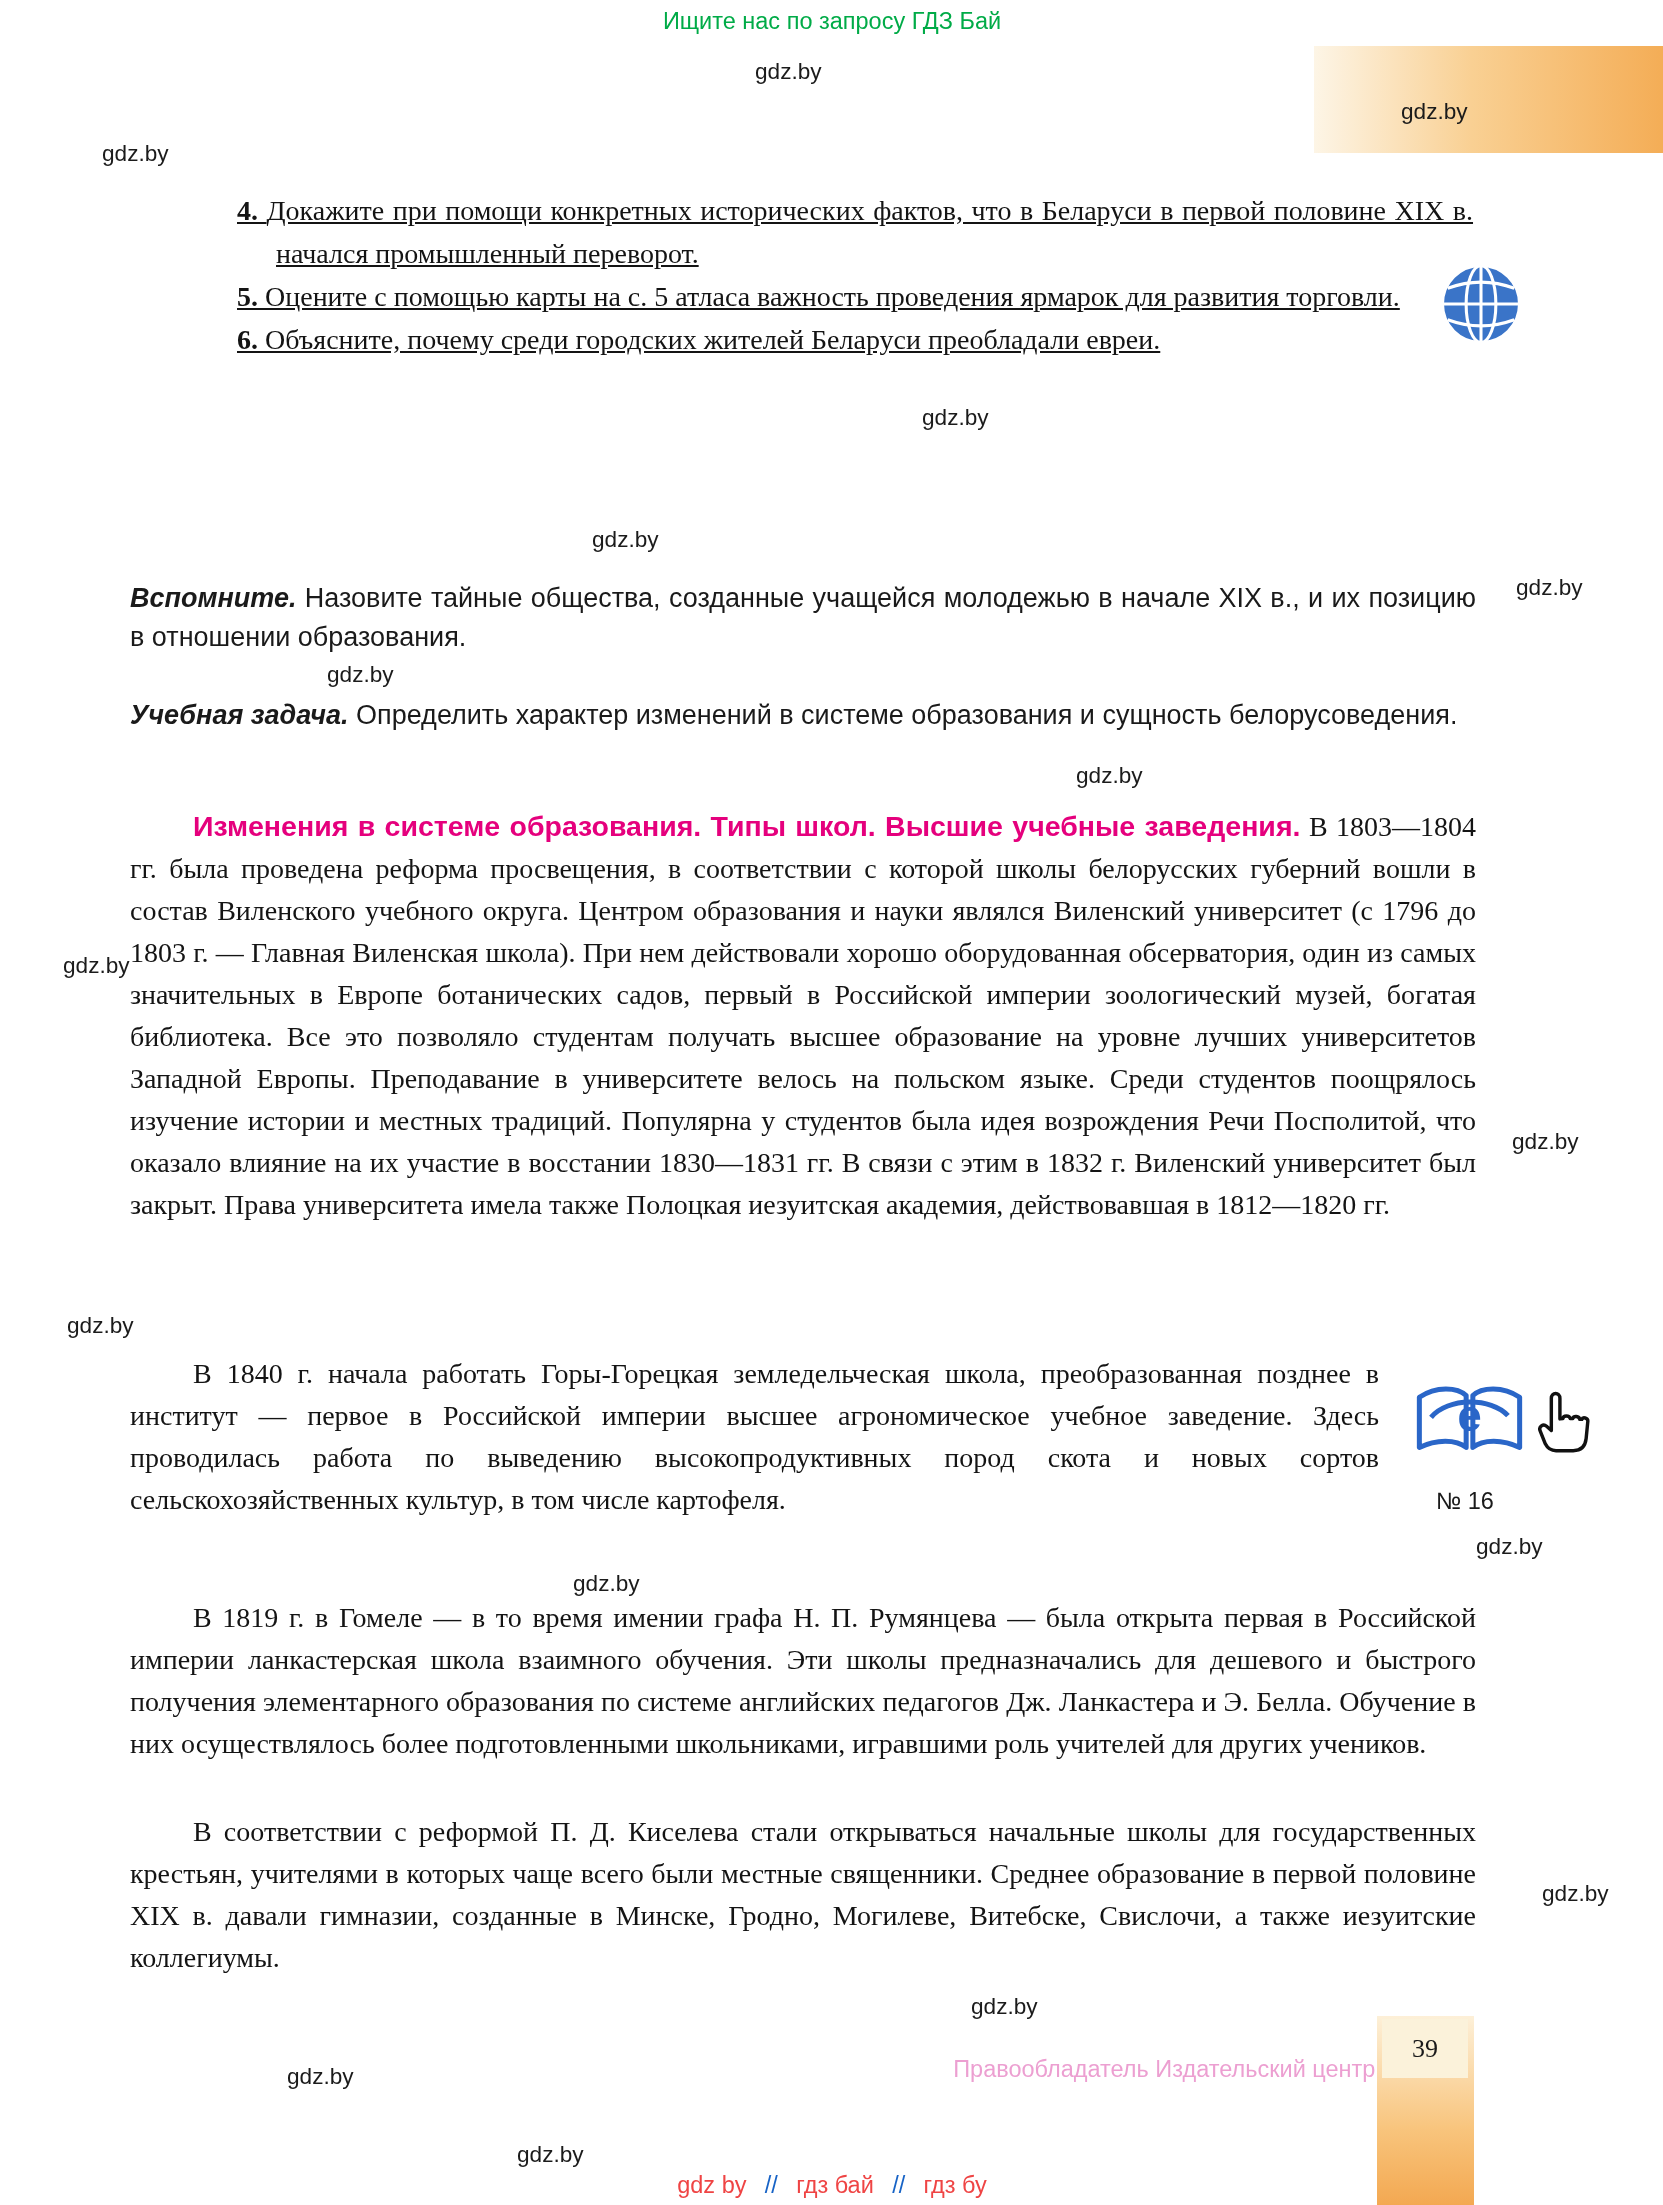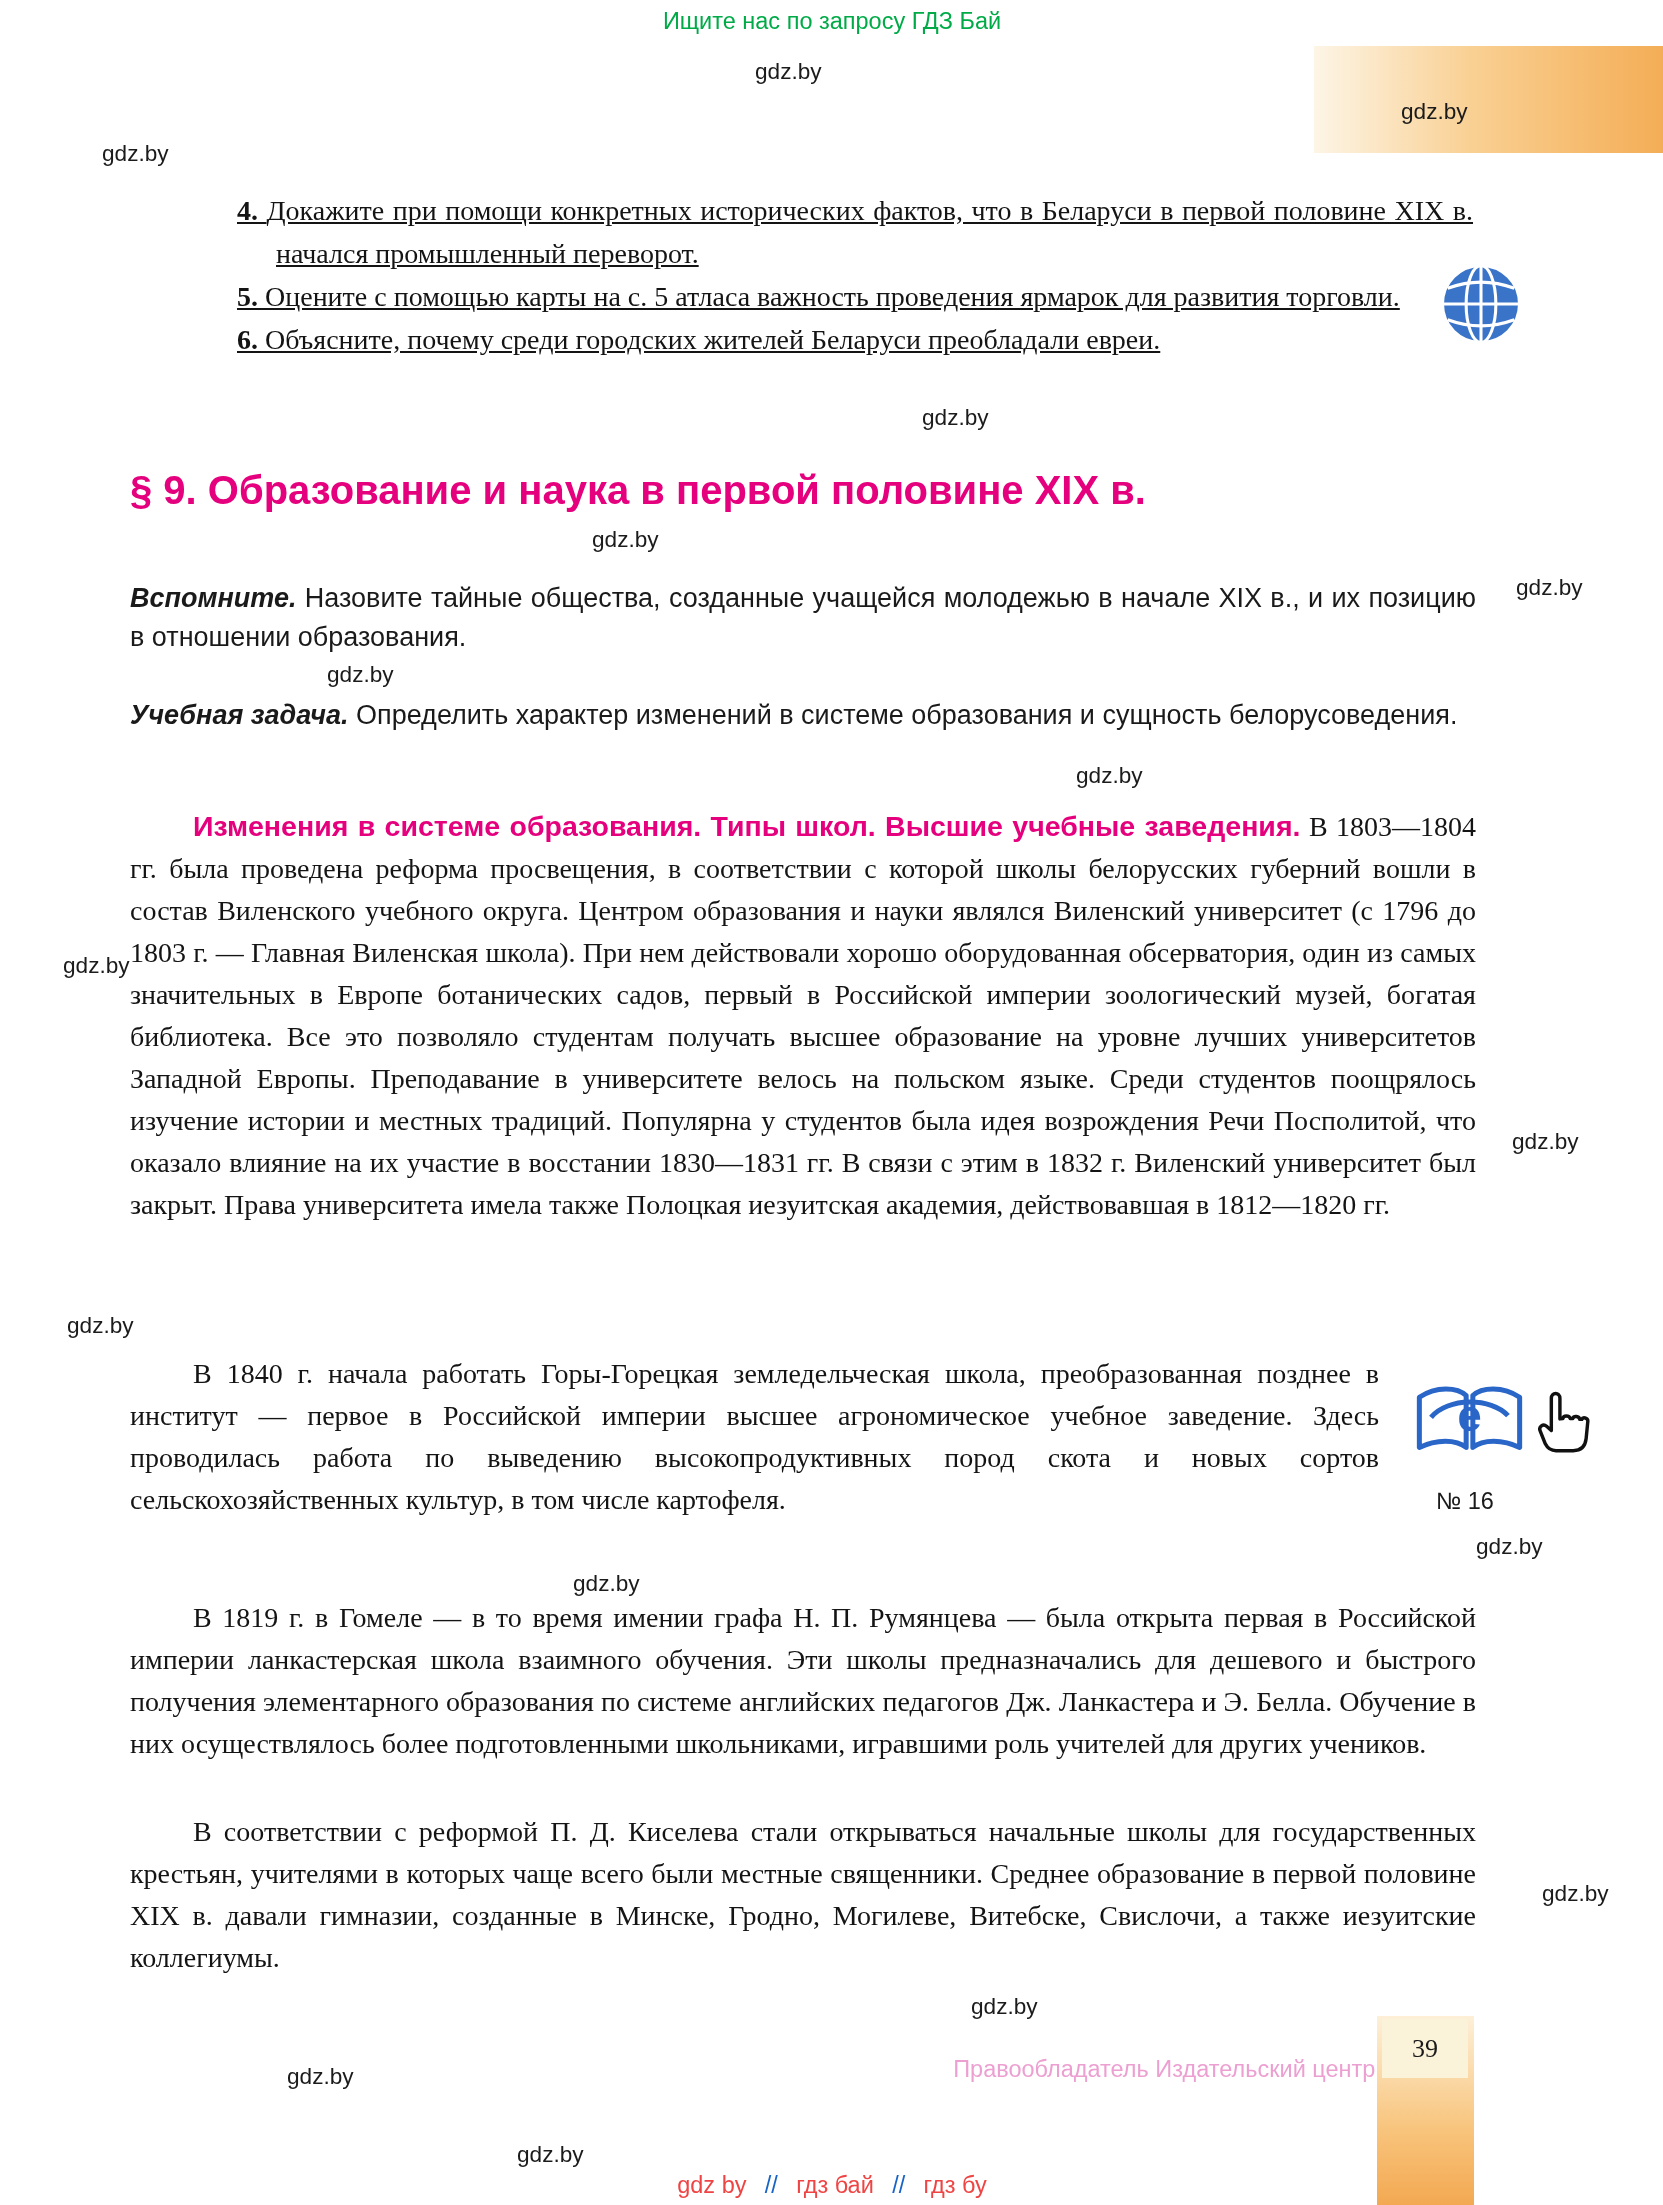--- a/index.html
+++ b/index.html
@@ -128,21 +128,20 @@
         <circle cx="48" cy="48" r="44"></circle>
         <ellipse cx="48" cy="48" rx="17" ry="44"></ellipse>
         <line x1="48" y1="4" x2="48" y2="92"></line>
         <line x1="4" y1="48" x2="92" y2="48"></line>
         <path d="M10 30 Q48 16 86 30"></path>
         <path d="M10 66 Q48 80 86 66"></path>
       </g>
     </svg>
   </div>
 
-  <h1 class="heading">§ 9. Образование и наука в первой половине XIX в.</h1>
 
   <p class="intro" style="top:696px">
     <span class="intro-label">Учебная задача.</span>
     <span>Определить характер изменений в системе образования и сущность белорусоведения.</span>
   </p>
 
   <p class="intro" style="top:579px">
     <span class="intro-label">Вспомните.</span>
     <span>Назовите тайные общества, созданные учащейся молодежью в начале XIX в., и их позицию в отношении образования.</span>
   </p>

